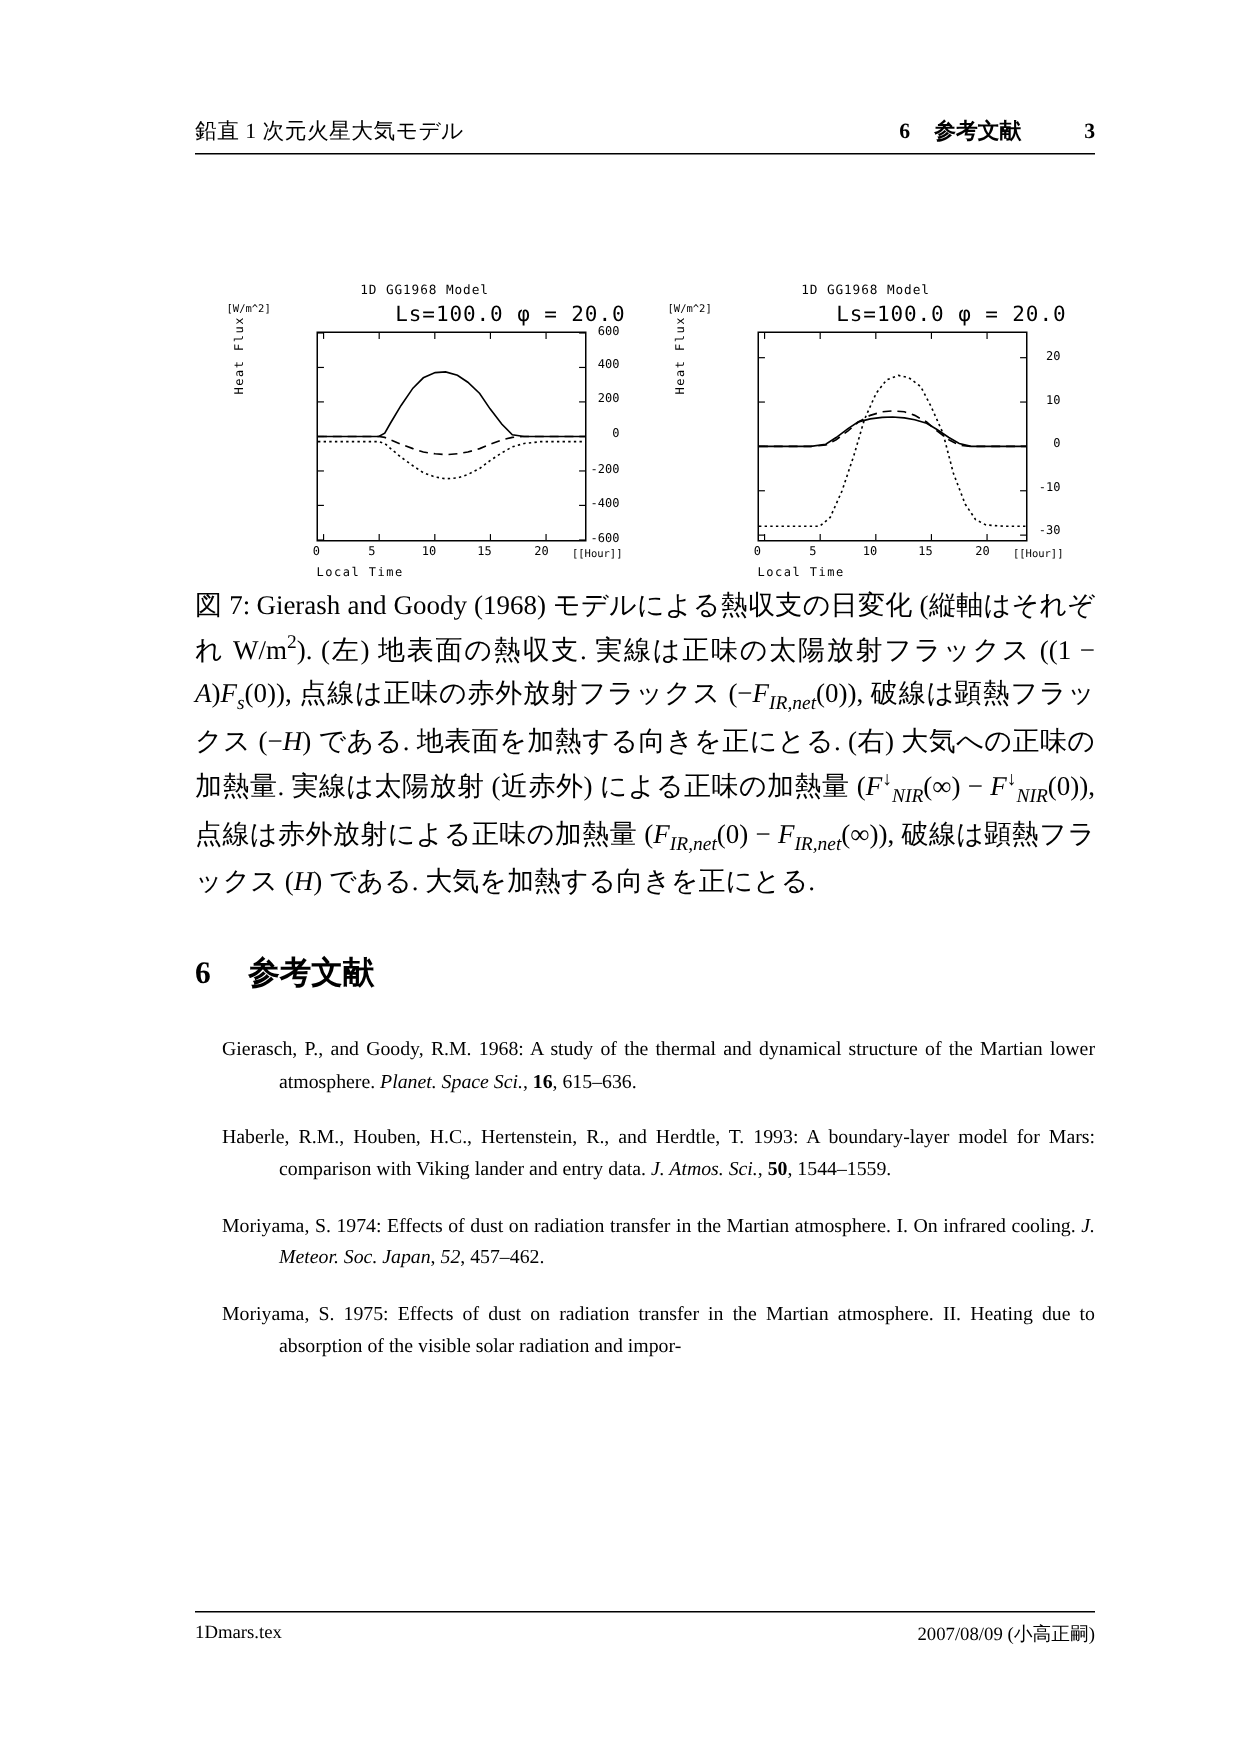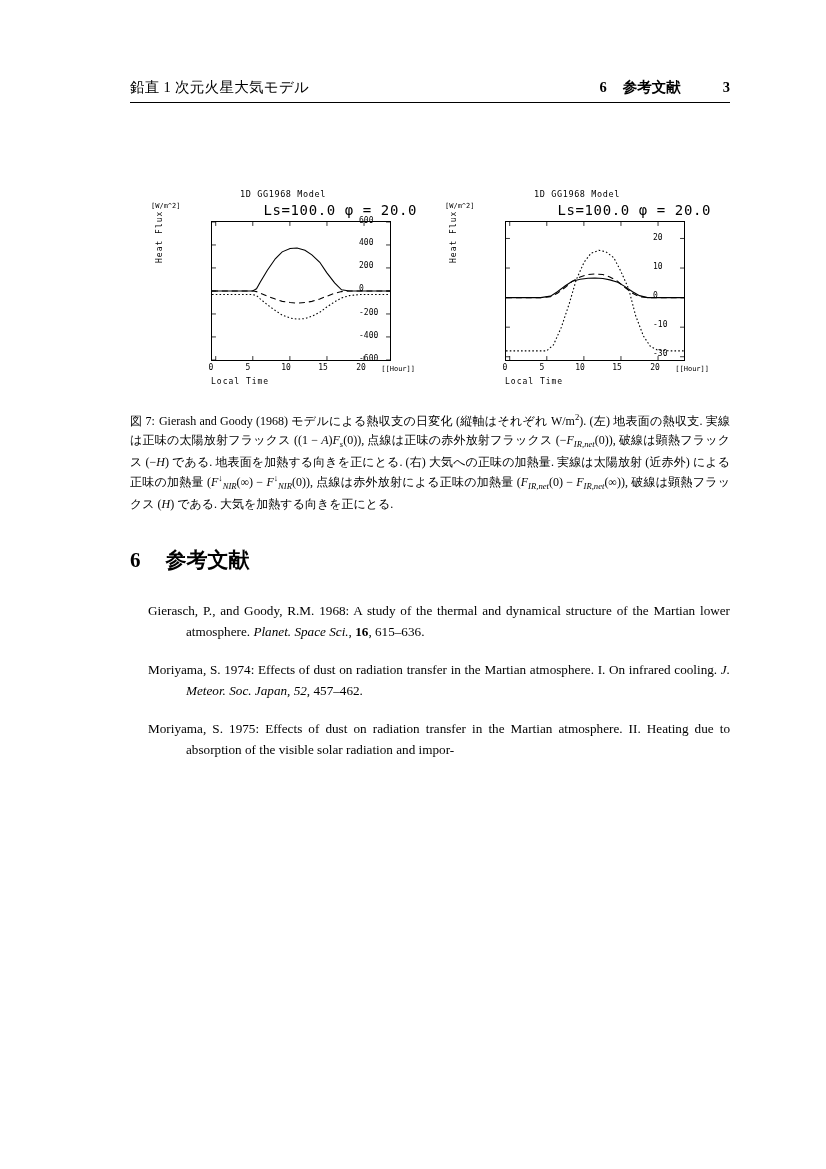--- a/index.html
+++ b/index.html
@@ -80,35 +80,34 @@
     font-size:8px;letter-spacing:1px;
   }
   .xunit{
     position:absolute;
     right:2px;top:176px;
     font-size:7px;
   }
   .ytick{
     position:absolute;
     right:0;width:58px;
-    text-align:left;
+    text-align:right;
     font-size:8px;
     padding-right:4px;
     box-sizing:border-box;
   }
   .xtick{
     position:absolute;
     font-size:8px;
     text-align:center;
     width:20px;
   }
   
   .caption{
-    margin-top:22px;
-    font-size:12px;
+    font-size:18px;
     line-height:1.62;
     text-align:justify;
   }
   .caption .lbl{margin-right:4px;}
   
   .sec-heading{
     margin-top:32px;
     font-size:21px;
     font-weight:bold;
     display:flex;
@@ -288,23 +287,30 @@
     <div class="sec-heading">
       <span class="num">6</span>
       <span>参考文献</span>
     </div>
 
     <div class="reflist">
       <div class="refitem">
           <span class="body">Gierasch, P., and Goody, R.M. 1968: A study of the thermal and dynamical structure of the Martian lower atmosphere. <i>Planet. Space Sci.</i>, <b>16</b>, 615–636.</span>
         </div>
       <div class="refitem">
+          <span class="body">Haberle, R.M., Houben, H.C., Hertenstein, R., and Herdtle, T. 1993: A boundary-layer model for Mars: comparison with Viking lander and entry data. <i>J. Atmos. Sci.</i>, <b>50</b>, 1544–1559.</span>
+        </div>
+      <div class="refitem">
           <span class="body">Moriyama, S. 1974: Effects of dust on radiation transfer in the Martian atmosphere. I. On infrared cooling. <i>J. Meteor. Soc. Japan</i>, <i>52</i>, 457–462.</span>
         </div>
       <div class="refitem">
           <span class="body">Moriyama, S. 1975: Effects of dust on radiation transfer in the Martian atmosphere. II. Heating due to absorption of the visible solar radiation and impor-</span>
         </div>
     </div>
 
   </div>
 
+  <div class="footer">
+    <span class="f-left">1Dmars.tex</span>
+    <span class="f-right">2007/08/09 (小高正嗣)</span>
+  </div>
 
 </div>
 
 </body></html>

